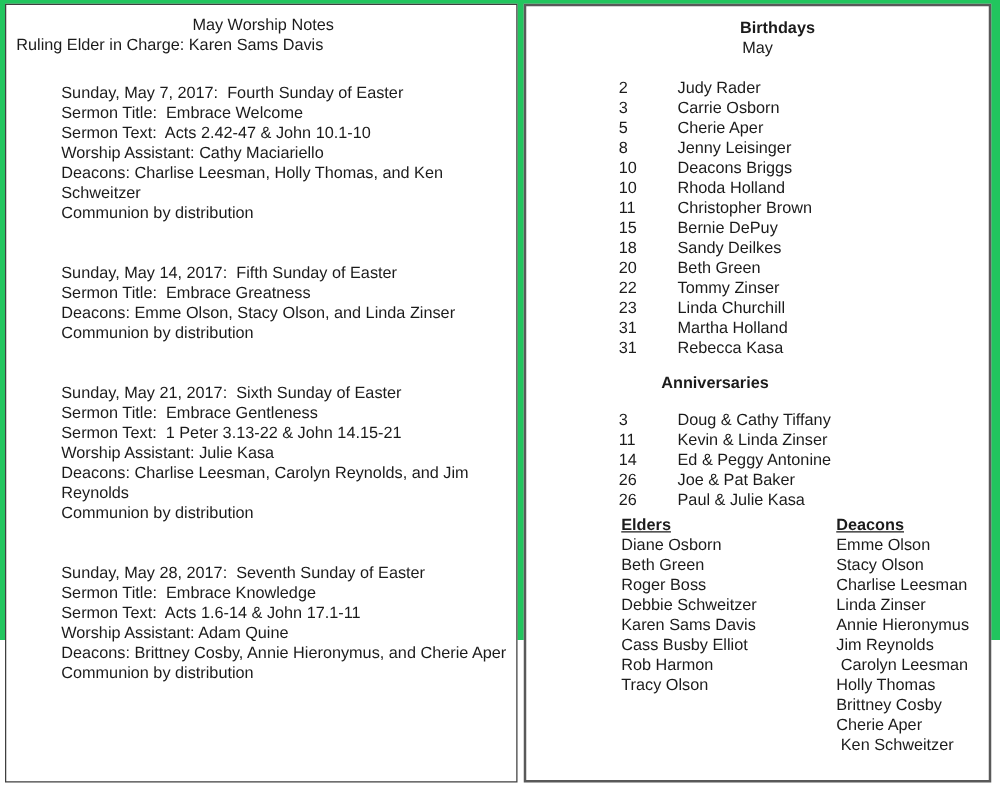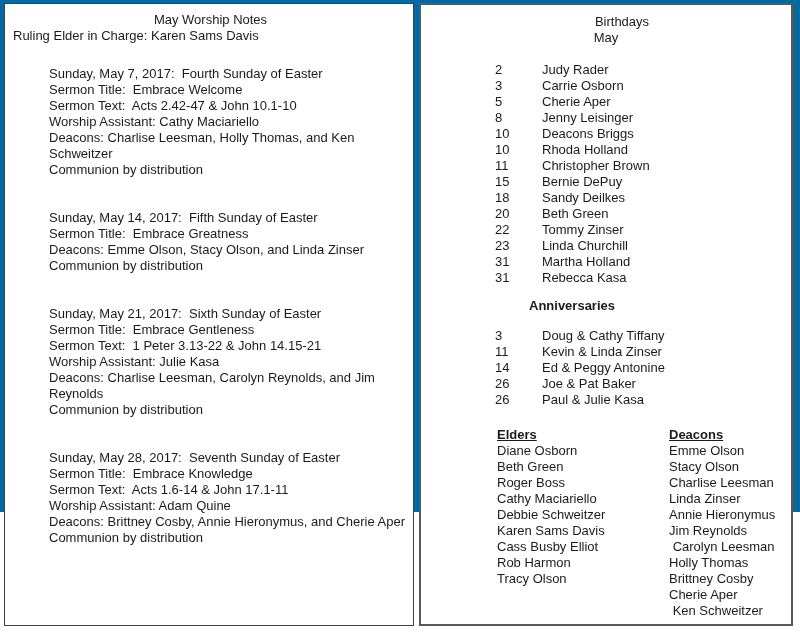--- a/index.html
+++ b/index.html
@@ -11,21 +11,21 @@
     width: 800px;
     height: 633px;
     font-family: "Liberation Sans", sans-serif;
     color: #1b1b1b;
     overflow: hidden;
   }
   .page {
     position: relative;
     width: 800px;
     height: 512px;
-    background: #0369a1;
+    background: #22c55e;
   }
   .panel {
     position: absolute;
     top: 3px;
     height: 623px;
     box-sizing: border-box;
     background: #ffffff;
     font-size: 13px;
     line-height: 16px;
   }
@@ -36,21 +36,21 @@
     padding: 8px 5px 0 8px;
   }
   .panel-right {
     left: 419px;
     width: 374px;
     border: 2px solid #595959;
     padding: 9px 0 0 0;
   }
   .line { white-space: pre-wrap; }
   .center { text-align: center; }
-  .bold { font-weight: normal; margin-left: 32px; }
+  .bold { font-weight: bold; margin-left: 32px; }
 
   
   .service { padding-top: 32px; margin-left: 36px; }
   .service.first { padding-top: 22px; }
 
   
   .daylist { padding-left: 74px; }
   .daylist-birthdays { padding-top: 16px; }
   .daylist-anniversaries { padding-top: 14px; }
   .dayrow { display: flex; }
@@ -62,21 +62,21 @@
   .dayrow .name { white-space: pre-wrap; margin-left: 20px; }
 
   .anniversaries-heading {
     margin-top: 12px;
     padding-left: 108px;
     font-weight: bold;
   }
 
   
   .officers {
-    margin-top: 19px;
+    margin-top: 4px;
     padding-left: 76px;
     display: flex;
   }
   .officer-col-elders { width: 172px; flex: 0 0 172px; }
   .officer-col-deacons { flex: 1 1 auto; }
   .officer-title {
     font-weight: bold;
     text-decoration: underline;
   }
   .officer-name { white-space: pre-wrap; }
@@ -236,21 +236,20 @@
       <div class="officer-col-elders">
         <div class="line officer-title">Elders</div>
         <div>
 
             <div class="officer-name">Diane Osborn</div>
 
             <div class="officer-name">Beth Green</div>
 
             <div class="officer-name">Roger Boss</div>
 
-            <div class="officer-name">Cathy Maciariello</div>
 
             <div class="officer-name">Debbie Schweitzer</div>
 
             <div class="officer-name">Karen Sams Davis</div>
 
             <div class="officer-name">Cass Busby Elliot</div>
 
             <div class="officer-name">Rob Harmon</div>
 
             <div class="officer-name">Tracy Olson</div>

